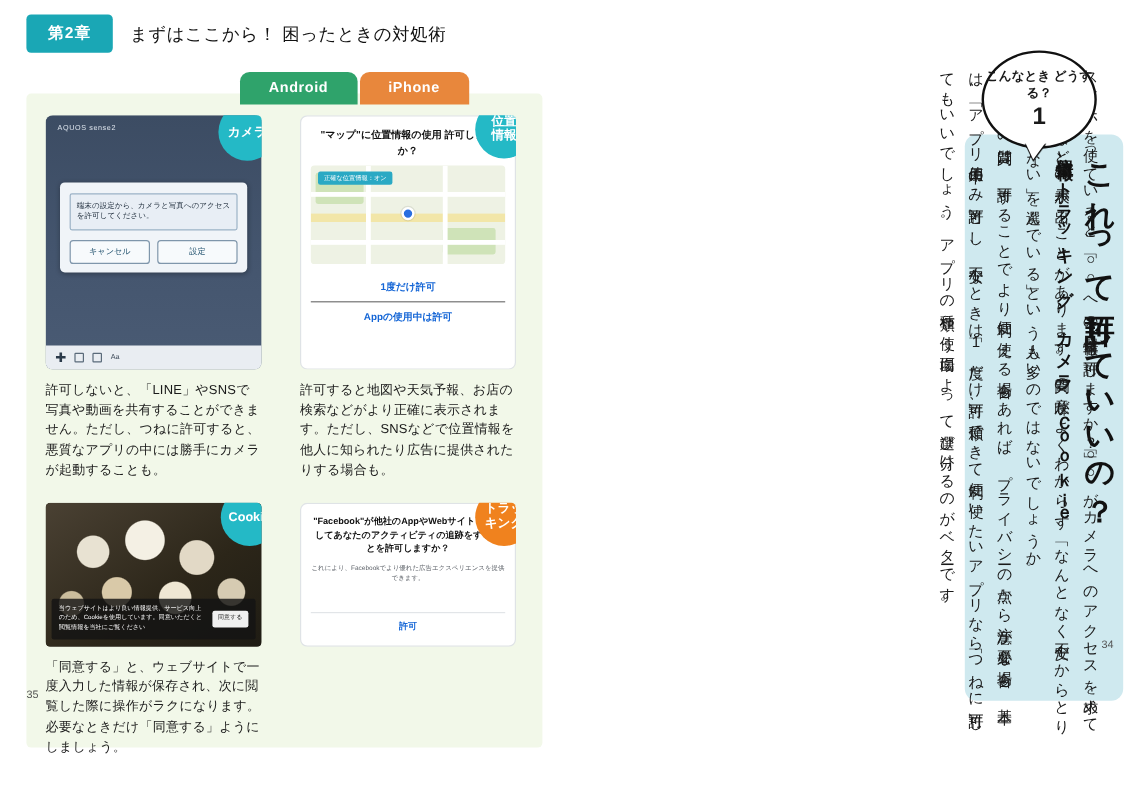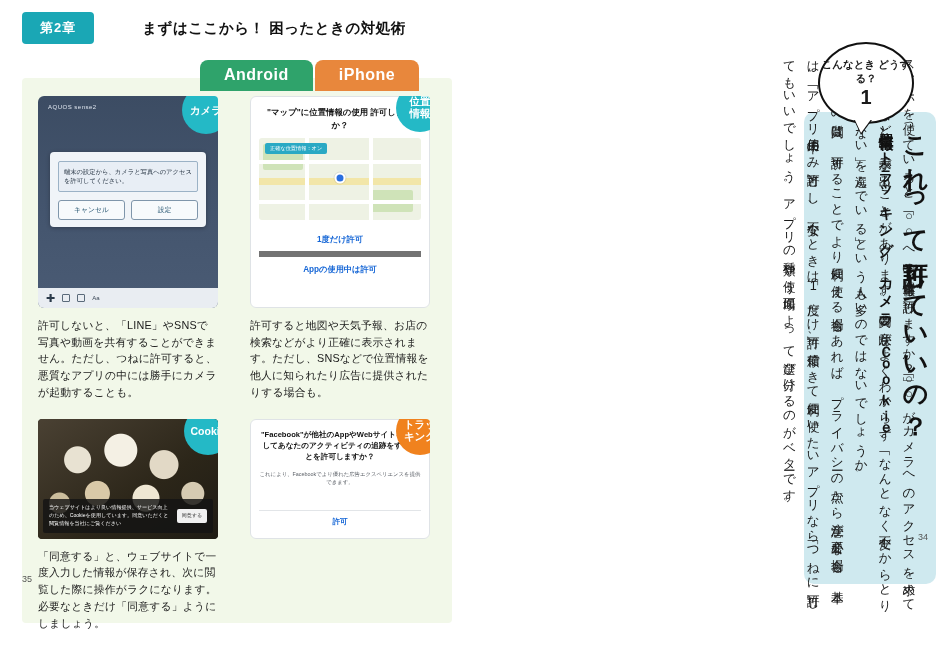--- a/index.html
+++ b/index.html
@@ -32,35 +32,34 @@
     background: #1aa7b5;
     color: #fff;
     font-size: 13px;
     font-weight: bold;
     padding: 7px 18px;
     border-radius: 4px;
     letter-spacing: 1px;
   }
   .chapter-title {
     font-size: 14.5px;
-    font-weight: bold;
+    font-weight: normal;
     color: #111;
     letter-spacing: 0.5px;
-    margin-left: 34px;
   }
   .tabs {
     position: absolute;
     left: 200px; top: 60px;
     display: flex;
     gap: 2px;
     z-index: 5;
   }
   .tab {
     color: #fff;
-    font-size: 16px;
+    font-size: 12px;
     font-weight: bold;
     padding: 6px 24px 7px 24px;
     border-radius: 8px 8px 0 0;
     letter-spacing: 0.5px;
   }
   .tab.android { background: #2fa36b; }
   .tab.iphone { background: #e8873c; }
 
   .panel {
     position: absolute;
@@ -218,21 +217,21 @@
     position: absolute;
     left: 6px; top: 5px;
     background: #2aa9c4;
     color: #fff;
     font-size: 5.2px;
     padding: 2px 5px;
     border-radius: 2px;
   }
   .ios-opts { margin-top: 7px; padding: 0 8px 8px 8px; }
   .ios-opt {
-    border-top: 6px solid #737373;
+    border-top: 1px solid #737373;
     text-align: center;
     font-size: 8.2px;
     color: #1566d6;
     padding: 7px 0 6px 0;
     font-weight: bold;
   }
   .ios-opt:first-child { border-top: none; }
 
   
   .flower {

